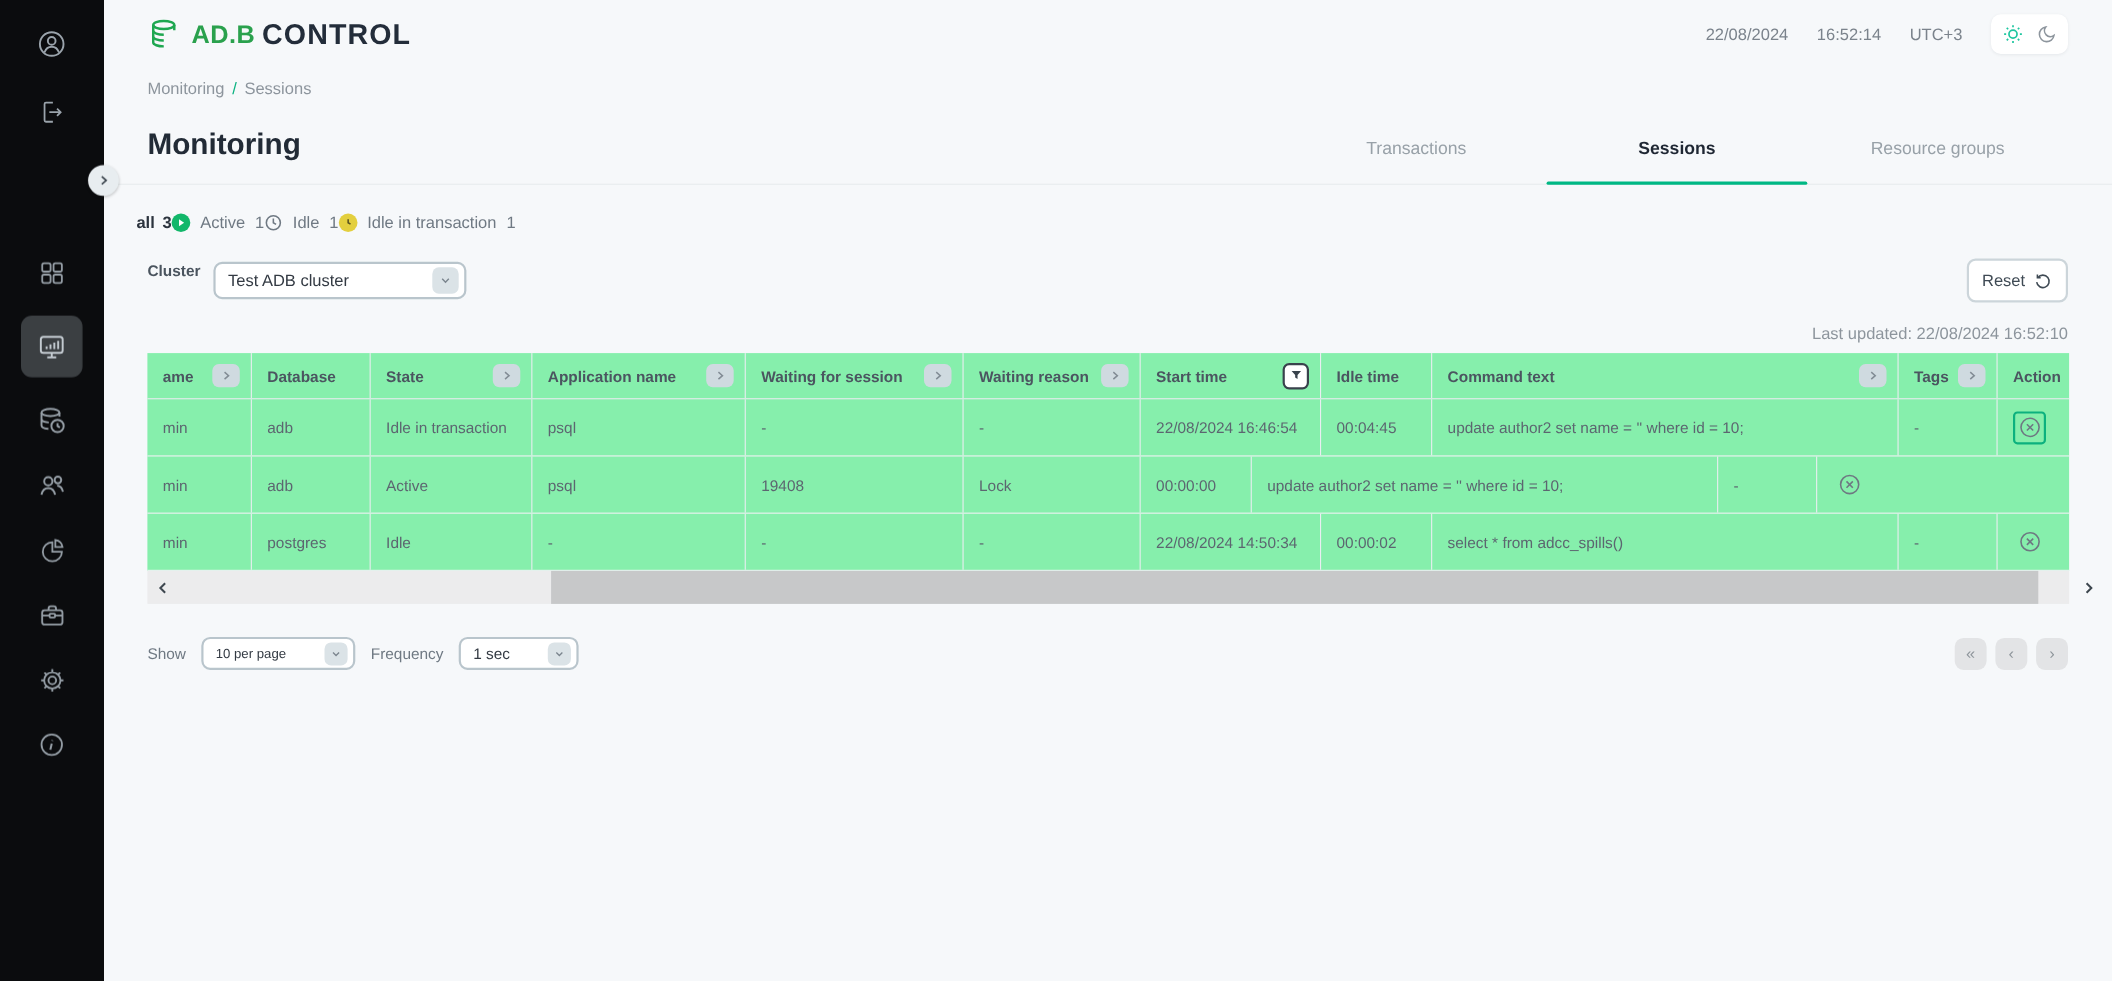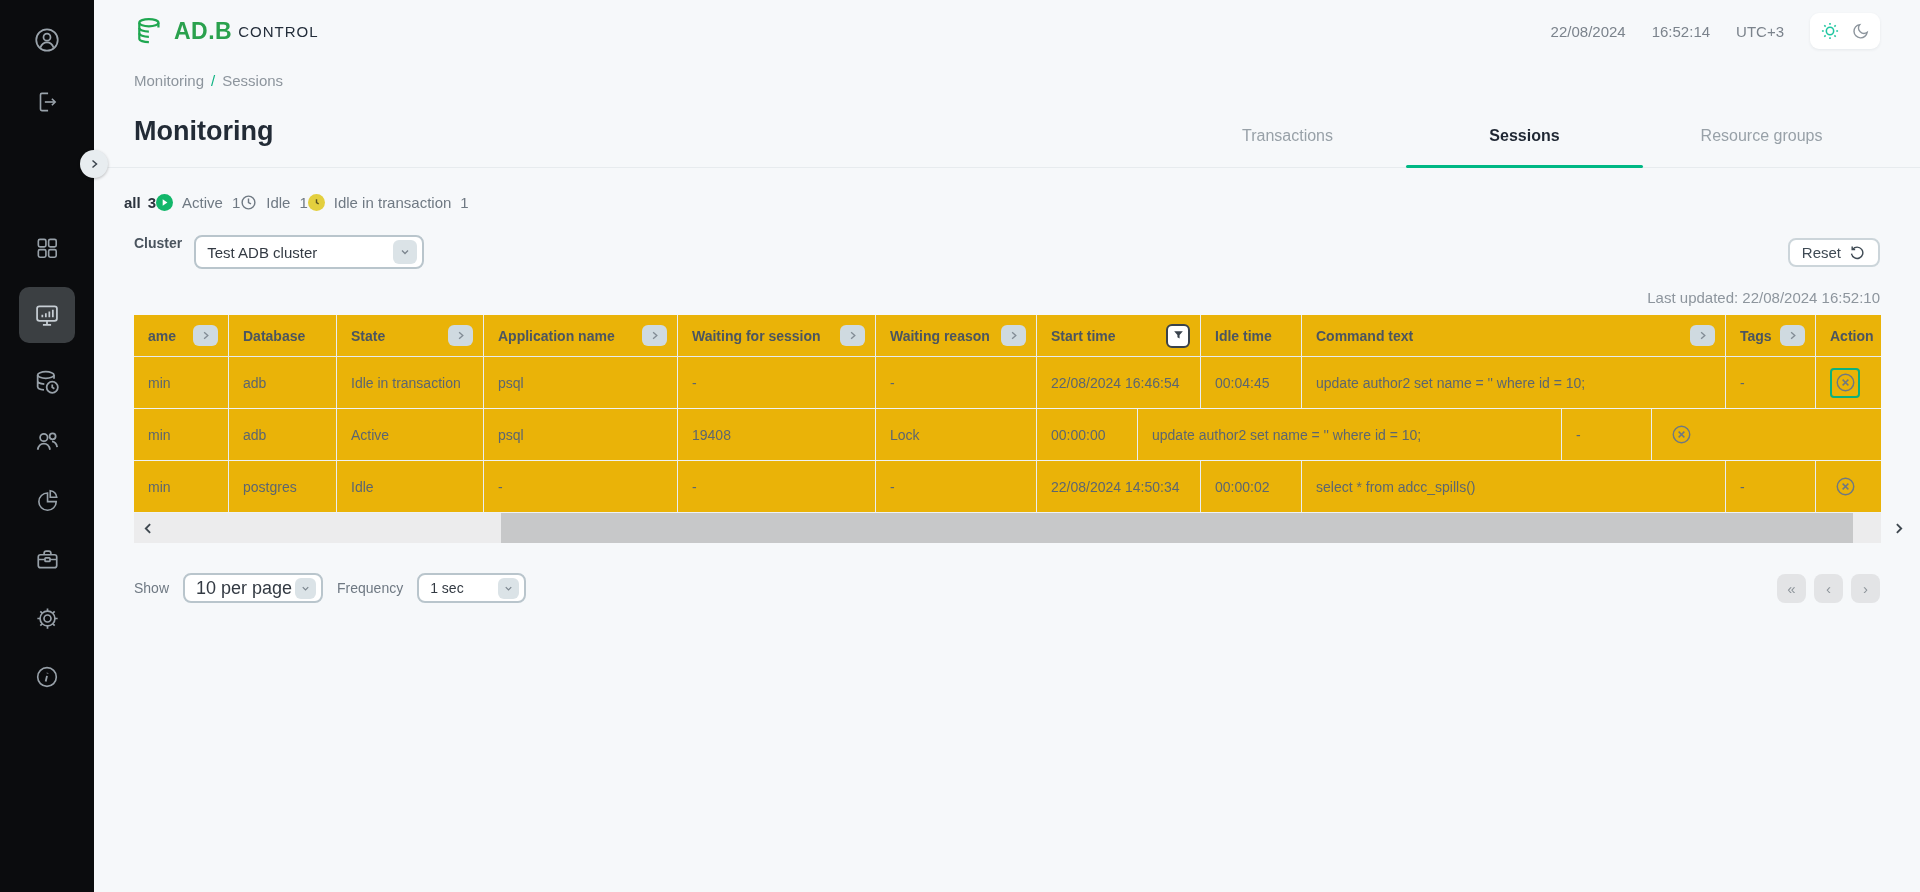--- a/index.html
+++ b/index.html
@@ -20,21 +20,21 @@
   svg { display:block; }
 
   
   .main { margin-left:94px; width:1826px; }
   .pad { padding-left:40px; padding-right:40px; }
 
   
   .topbar { height:62px; display:flex; align-items:center; justify-content:space-between; }
   .logo { display:flex; align-items:center; gap:6px; }
   .logo-green { color:#2aa14d; font-size:23px; font-weight:700; letter-spacing:.5px; }
-  .logo-dark  { color:#232d3a; font-size:15px; font-weight:400; letter-spacing:1px; }
+  .logo-dark  { color:#232d3a; font-size:26px; font-weight:700; letter-spacing:1px; }
   .clock { display:flex; align-items:center; gap:26px; color:#7b838c; font-size:15px; }
   .theme-toggle { background:#fff; border-radius:9px; height:36px; width:70px; display:flex; align-items:center; justify-content:center; gap:10px; box-shadow:0 1px 3px rgba(40,50,60,.08); }
   .theme-toggle .t-btn { cursor:pointer; display:flex; }
 
   
   .breadcrumb { height:36px; display:flex; align-items:center; gap:7px; font-size:15px; color:#8d959d; }
   .crumb-sep { color:#0db382; }
   .crumb { cursor:pointer; }
 
   
@@ -53,26 +53,26 @@
   .dot-play { width:17px; height:17px; border-radius:50%; background:#12b76a; display:flex; align-items:center; justify-content:center; }
   .dot-yellow { width:17px; height:17px; border-radius:50%; background:#e3cf3e; display:flex; align-items:center; justify-content:center; }
 
   
   .cluster-row { margin-top:24px; display:flex; align-items:center; justify-content:space-between; }
   .cluster-left { display:flex; align-items:flex-start; gap:12px; }
   .field-label { font-size:14px; color:#4a545e; font-weight:700; }
   .select { background:#fff; border:2px solid #b9c5cc; border-radius:8px; height:34px; display:flex; align-items:center; justify-content:space-between; padding:0 5px 0 11px; cursor:pointer; }
   .select .val { font-size:15px; color:#333a43; }
   .chev-box { width:24px; height:24px; border-radius:6px; background:#dbe3e7; display:flex; align-items:center; justify-content:center; color:#7b858e; }
-  .btn-reset { background:#fff; border:2px solid #ccd5da; border-radius:8px; height:29px; padding:0 12px; display:flex; align-items:center; gap:8px; font-size:15px; color:#3f4a54; cursor:pointer; }
+  .btn-reset { background:#fff; border:2px solid #ccd5da; border-radius:8px; height:40px; padding:0 12px; display:flex; align-items:center; gap:8px; font-size:15px; color:#3f4a54; cursor:pointer; }
 
   .last-updated { margin-top:20px; text-align:right; font-size:15px; color:#8d959d; height:20px; }
 
   
-  .table { margin-top:6px; background:#eab308; width:1747px; }
+  .table { margin-top:6px; background:#86efac; width:1747px; }
   .t-row { display:flex; }
   .t-head { height:42px; border-bottom:1px solid #e6ebee; }
   .t-body-row { height:52px; border-bottom:1px solid #eef2f4; }
   .t-cell { flex:none; display:flex; align-items:center; padding:0 10px 0 14px; border-right:1px solid #e9eef1; overflow:hidden; white-space:nowrap; }
   .t-cell:last-child { border-right:none; }
   .t-head .t-cell { justify-content:space-between; font-weight:700; font-size:14px; color:#4b5560; }
   .t-body-row .t-cell { font-size:14px; color:#5c6670; }
   .col-chev { width:25px; height:21px; border-radius:6px; background:#cfdae0; display:flex; align-items:center; justify-content:center; color:#828c95; cursor:pointer; flex:none; }
   .funnel-btn { width:24px; height:24px; border-radius:6px; border:2px solid #39424c; background:#fff; display:flex; align-items:center; justify-content:center; color:#39424c; cursor:pointer; flex:none; }
   .action-btn { width:30px; height:30px; display:flex; align-items:center; justify-content:center; color:#6e7882; cursor:pointer; border-radius:4px; }
@@ -460,21 +460,21 @@
             <path d="M9 4l8 8-8 8"></path>
           </svg>
         </div>
     </div>
   </div>
 
   <div class="bottom-row pad">
     <div class="bc-left">
       <span class="bc-label">Show</span>
       <div class="select" style="width:140px; height:30px;">
-        <span class="val" style="font-size:18px;">10 per page</span>
+        <span class="val" style="font-size:12px;">10 per page</span>
         <span class="chev-box" style="width:21px;height:21px;">
             <svg width="11" height="11" viewBox="0 0 24 24" fill="none" stroke="currentColor" stroke-width="2.6">
               <path d="M6 9l6 6 6-6"></path>
             </svg>
           </span>
       </div>
       <span class="bc-label" style="">Frequency</span>
       <div class="select" style="width:109px; height:30px;">
         <span class="val" style="font-size:14px;">1 sec</span>
         <span class="chev-box" style="width:21px;height:21px;">

